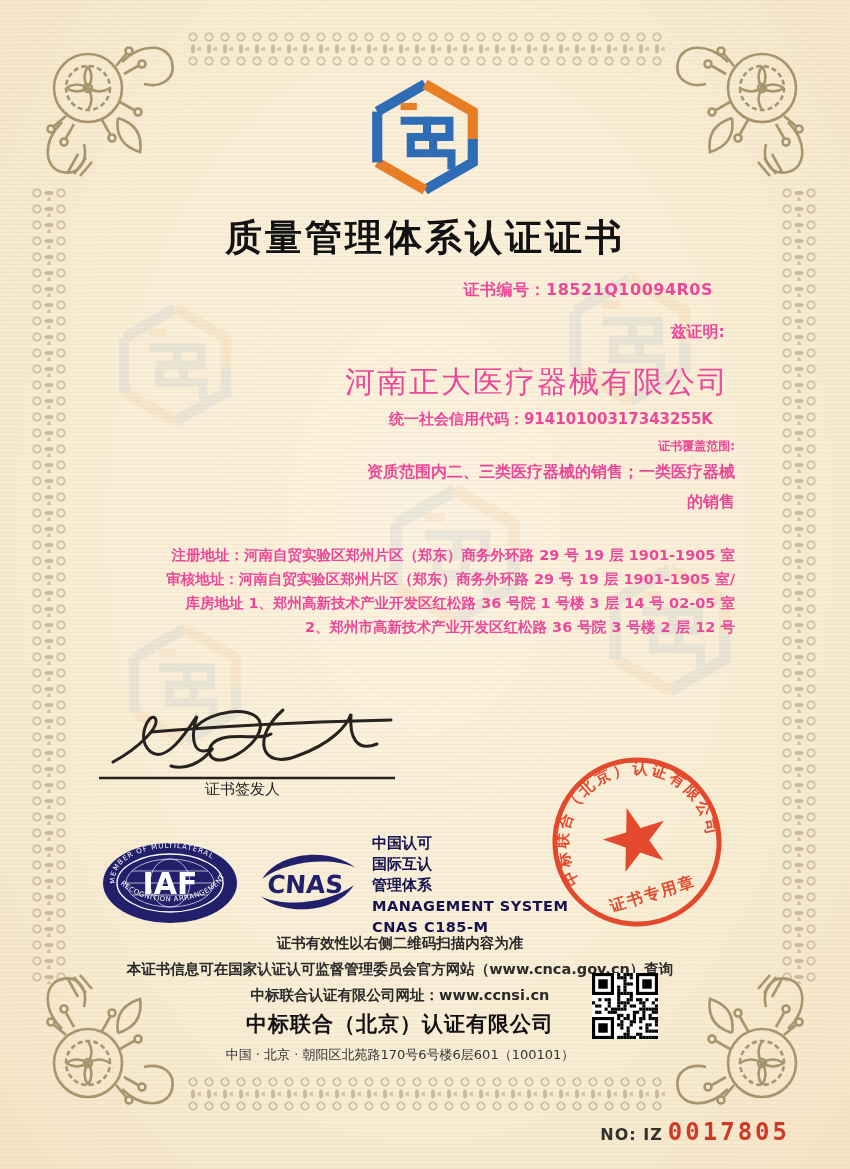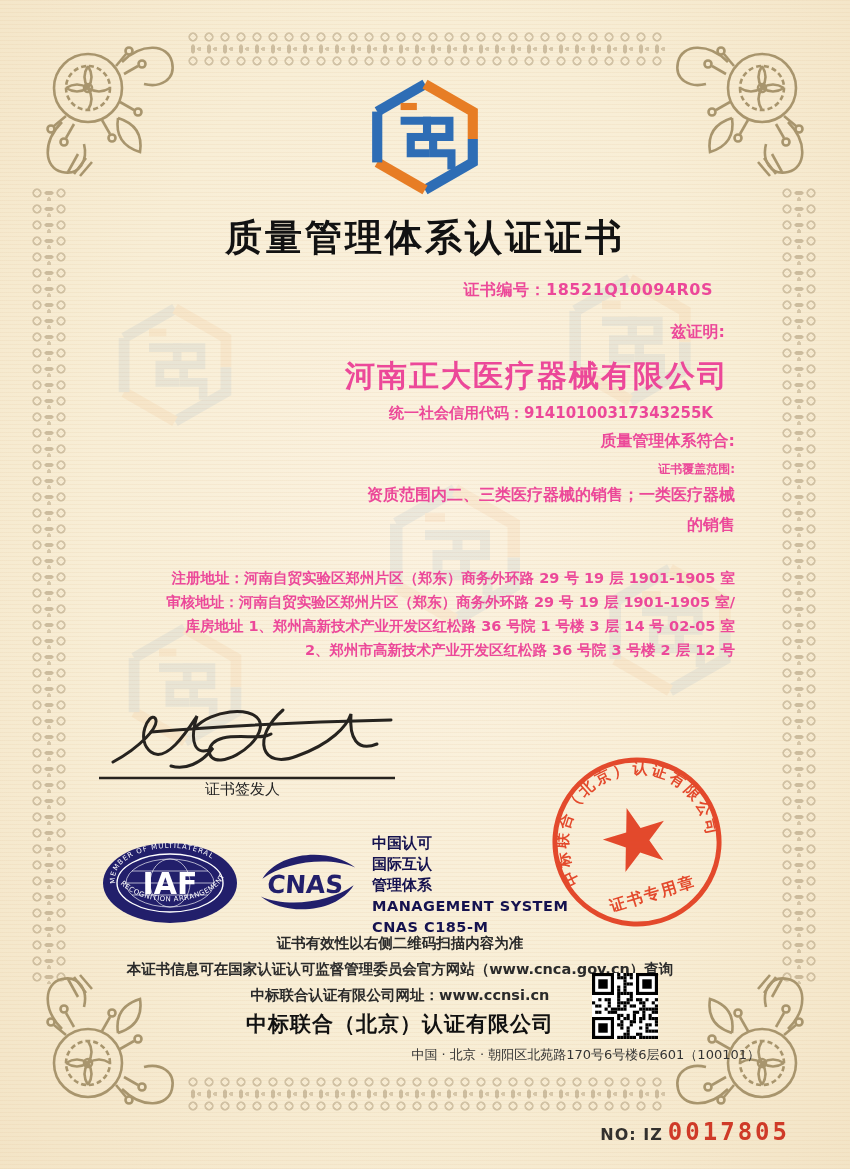--- a/index.html
+++ b/index.html
@@ -22,40 +22,40 @@
           radial-gradient(circle 5px at 31px 8px, transparent 2.5px, rgba(150,128,92,.45) 3px 4.2px, transparent 5px),
           radial-gradient(ellipse 8px 4px at 19px 8px, rgba(150,128,92,.5) 55%, transparent 60%),
           radial-gradient(ellipse 3.5px 7px at 19px 16px, rgba(150,128,92,.4) 55%, transparent 60%);
           background-size:38px 16px;}
   .corner{position:absolute;width:170px;height:170px;z-index:1;}
   .wm{position:absolute;opacity:.07;z-index:0;}
   
   .content{position:absolute;left:95px;right:115px;top:280px;text-align:right;color:#ec4899;z-index:2;}
   .certno{font-size:16px;font-weight:bold;padding-right:22px;letter-spacing:.5px;}
   .certify{font-size:16px;font-weight:bold;margin-top:21px;padding-right:10px;}
-  .company{font-size:30px;font-weight:bold;margin-top:13px;letter-spacing:2px;padding-right:6px;}
+  .company{font-size:30px;font-weight:normal;margin-top:19px;letter-spacing:2px;padding-right:6px;}
   .credit{font-size:15px;font-weight:bold;margin-top:7px;padding-right:22px;}
   .conform{font-size:16px;font-weight:bold;margin-top:8px;}
   .standard{font-size:22px;font-weight:bold;margin-top:4px;letter-spacing:.5px;}
   .scopelabel{font-size:12px;font-weight:bold;margin-top:9px;}
   .scope{font-size:16px;font-weight:bold;line-height:30px;margin-top:2px;}
   .addr{font-size:14.5px;font-weight:bold;line-height:24px;margin-top:26px;}
   .dates{font-size:14.5px;font-weight:bold;line-height:23px;margin-top:14px;padding-right:22px;}
   .title{position:absolute;top:213px;left:0;right:0;text-align:center;font-size:37px;font-weight:bold;
          letter-spacing:3px;color:#121212;z-index:2;}
   .signer{position:absolute;left:205px;top:780px;font-size:15px;color:#222;z-index:2;}
   .accr-text{position:absolute;left:372px;top:833px;color:#15124f;z-index:2;}
   .accr-text .zh{font-size:15px;font-weight:bold;line-height:21px;}
   .accr-text .en{font-size:14.5px;font-weight:bold;line-height:21px;letter-spacing:.5px;}
   .footer{position:absolute;left:40px;right:90px;text-align:center;color:#2a2a2a;z-index:2;}
   .f1{top:934px;font-size:14.5px;font-weight:bold;}
   .f2{top:960px;font-size:14.5px;font-weight:bold;}
   .f3{top:986px;font-size:14.5px;font-weight:bold;}
   .issuer{top:1010px;font-size:21px;font-weight:bold;letter-spacing:1px;color:#111;}
-  .issueraddr{top:1046px;font-size:13px;color:#333;text-align:right;}
+  .issueraddr{top:1046px;font-size:13px;color:#333;}
   .serial{position:absolute;top:1118px;right:60px;z-index:3;}
   .serial .lbl{font-size:16px;font-weight:bold;color:#33312e;letter-spacing:1px;}
   .serial .num{font-size:24px;font-weight:bold;color:#cf3a28;letter-spacing:3px;
                font-family:"DejaVu Sans Mono","Liberation Mono",monospace;}
   .seal{position:absolute;left:548px;top:753px;width:178px;height:178px;transform:rotate(-17deg);
         opacity:.92;z-index:3;}
   .qr{position:absolute;left:592px;top:973px;width:66px;height:66px;z-index:3;background:#fff;}
   .logo{position:absolute;top:76px;left:50%;transform:translateX(-50%);z-index:2;}
   .sig{position:absolute;left:95px;top:698px;z-index:2;}
   .iaf{position:absolute;left:100px;top:841px;z-index:2;}
@@ -143,21 +143,20 @@
     <use href="#brandLogo"></use>
   </svg>
 
 <div class="title">质量管理体系认证证书</div>
 
 <div class="content">
   <div class="certno">证书编号：18521Q10094R0S</div>
   <div class="certify">兹证明:</div>
   <div class="company">河南正大医疗器械有限公司</div>
   <div class="credit">统一社会信用代码：91410100317343255K</div>
-  <div class="conform">质量管理体系符合:</div>
   <div class="scopelabel">证书覆盖范围:</div>
   <div class="scope">资质范围内二、三类医疗器械的销售；一类医疗器械</div>
   <div class="scope" style="margin-top:0">的销售</div>
   <div class="addr">
     <div>注册地址：河南自贸实验区郑州片区（郑东）商务外环路 29 号 19 层 1901-1905 室</div>
     <div>审核地址：河南自贸实验区郑州片区（郑东）商务外环路 29 号 19 层 1901-1905 室/</div>
     <div>库房地址 1、郑州高新技术产业开发区红松路 36 号院 1 号楼 3 层 14 号 02-05 室</div>
     <div>2、郑州市高新技术产业开发区红松路 36 号院 3 号楼 2 层 12 号</div>
   </div>
 </div>

